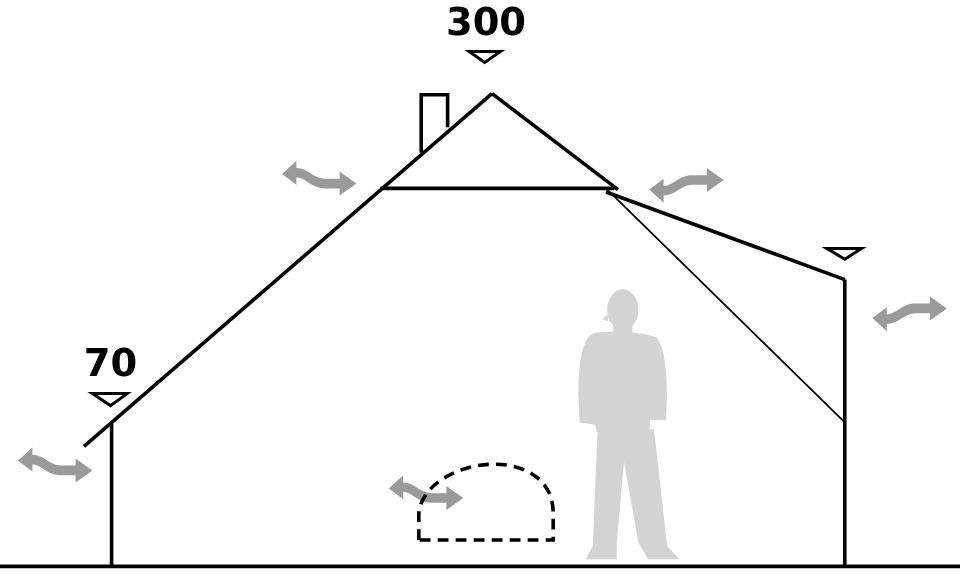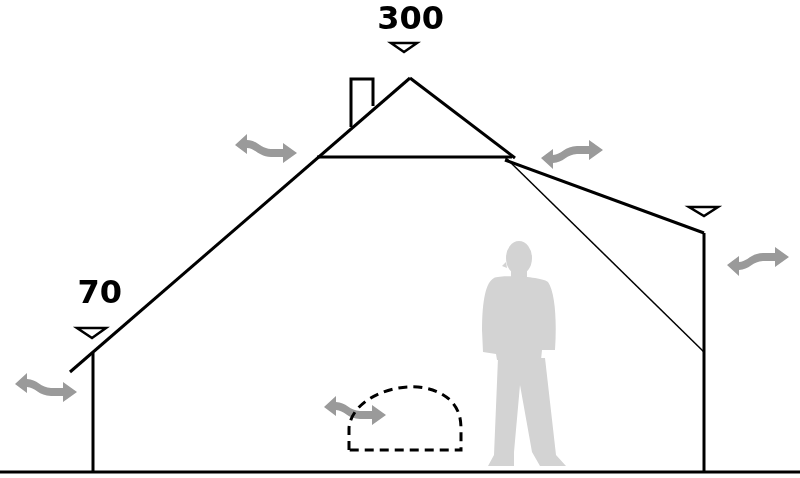--- a/index.html
+++ b/index.html
@@ -1,19 +1,19 @@
 <!DOCTYPE html>
 <html><head>
 <meta charset="utf-8">
 <style>
   html, body { margin: 0; padding: 0; background: #ffffff; }
   body { width: 800px; height: 478px; overflow: hidden; font-family: "DejaVu Sans", sans-serif; }
   #stage { position: relative; width: 800px; height: 478px; }
   svg { position: absolute; left: 0; top: 0; }
-  .label { position: absolute; font-family: "DejaVu Sans", sans-serif; font-weight: bold; font-size: 32px; color: #000; line-height: 1; text-align: right; }
+  .label { position: absolute; font-family: "DejaVu Sans", sans-serif; font-weight: bold; font-size: 32px; color: #000; line-height: 1; text-align: center; }
 </style>
 </head>
 <body>
 
 <div id="stage">
   <svg width="800" height="478" viewBox="0 0 800 478">
     <defs>
       <g id="wave-arrow">
         <path d="M -30 0 L -18 -11 L -18 -5 C -8 -5 -4 4 6 4 L 18 4 L 18 -2 L 32 8 L 18 18 L 18 12 L 6 12 C -6 12 -10 3 -18 3 L -18 9 Z" fill="#9a9a9a"></path>
       </g>
@@ -52,14 +52,14 @@
     <g fill="#d3d3d3">
       <ellipse cx="519" cy="258" rx="13" ry="17"></ellipse>
       <path d="M 506 262 L 502 266 L 507 268 Z"></path>
       <rect x="511" y="268" width="16" height="12"></rect>
       <path d="M 494 278 C 486 282 482 300 482 330 L 483 352 L 496 354 L 497 360 L 541 360 L 542 350 L 555 350 C 557 320 555 292 548 282 C 540 276 500 275 494 278 Z"></path>
       <path d="M 498 358 L 494 455 L 488 466 L 514 466 L 514 452 L 520 385 L 532 452 L 540 466 L 566 466 L 556 455 L 545 358 Z"></path>
     </g>
   </svg>
 
   <div class="label" style="left:366px; top:2px; width:78px;">300</div>
-  <div class="label" style="left:62px; top:276px; width:60px;">70</div>
+  <div class="label" style="left:62px; top:286px; width:60px;">70</div>
 </div>
 
 </body></html>

